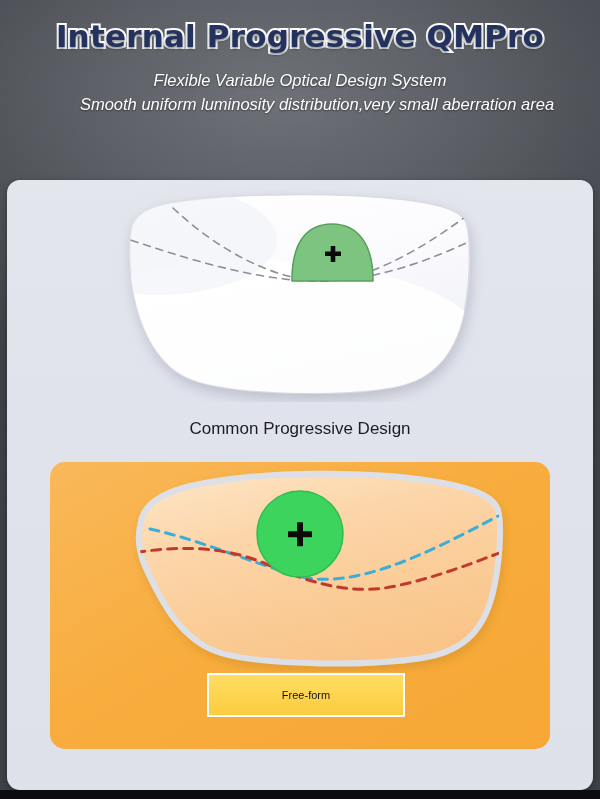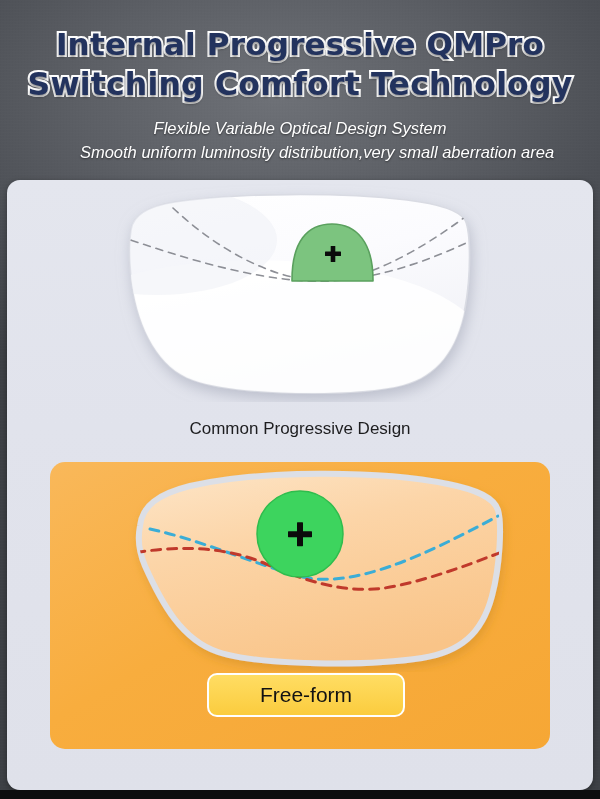--- a/index.html
+++ b/index.html
@@ -32,21 +32,21 @@
     background-image:
       repeating-linear-gradient(0deg, rgba(255,255,255,.05) 0 1px, transparent 1px 3px),
       repeating-linear-gradient(90deg, rgba(0,0,0,.05) 0 1px, transparent 1px 3px);
   }
 
   
   #header {
     position: absolute;
     top: 0; left: 0;
     width: 600px;
-    padding-top: 24px;
+    padding-top: 16px;
     text-align: center;
     z-index: 4;
   }
 
   .title-line {
     font-size: 31px;
     font-weight: bold;
     line-height: 40px;
     letter-spacing: .2px;
     color: #23335e;
@@ -118,25 +118,25 @@
   }
 
   #free-form-button {
     position: absolute;
     left: 157px;
     top: 211px;
     width: 198px;
     height: 44px;
     background: linear-gradient(180deg, #ffdd63 0%, #fbcc3e 100%);
     border: 2.5px solid #ffffff;
-    border-radius: 10px;
+    border-radius: 1px;
     display: flex;
     align-items: center;
     justify-content: center;
-    font-size: 21px;
+    font-size: 11px;
     color: #121212;
     font-family: "Liberation Sans", sans-serif;
     cursor: pointer;
   }
 
   
   #bottom-strip {
     position: absolute;
     left: 0; bottom: 0;
     width: 600px;
@@ -145,21 +145,20 @@
     z-index: 6;
   }
 </style>
 </head>
 <body>
 
 <div id="backdrop"></div>
 
 <div id="header">
   <div class="title-line l1">Internal Progressive QMPro</div>
-  <div class="title-line l2">Switching Comfort Technology</div>
   <div class="subtitle s1">Flexible Variable Optical Design System</div>
   <div class="subtitle s2">Smooth uniform luminosity distribution,very small aberration area</div>
 </div>
 
 <div id="card">
 
   <div id="top-lens-area">
     <svg class="lens-svg" width="586" height="222" viewBox="0 0 586 222">
       <defs>
         <linearGradient id="topLensGrad" x1="0" y1="0" x2="0.35" y2="1">

